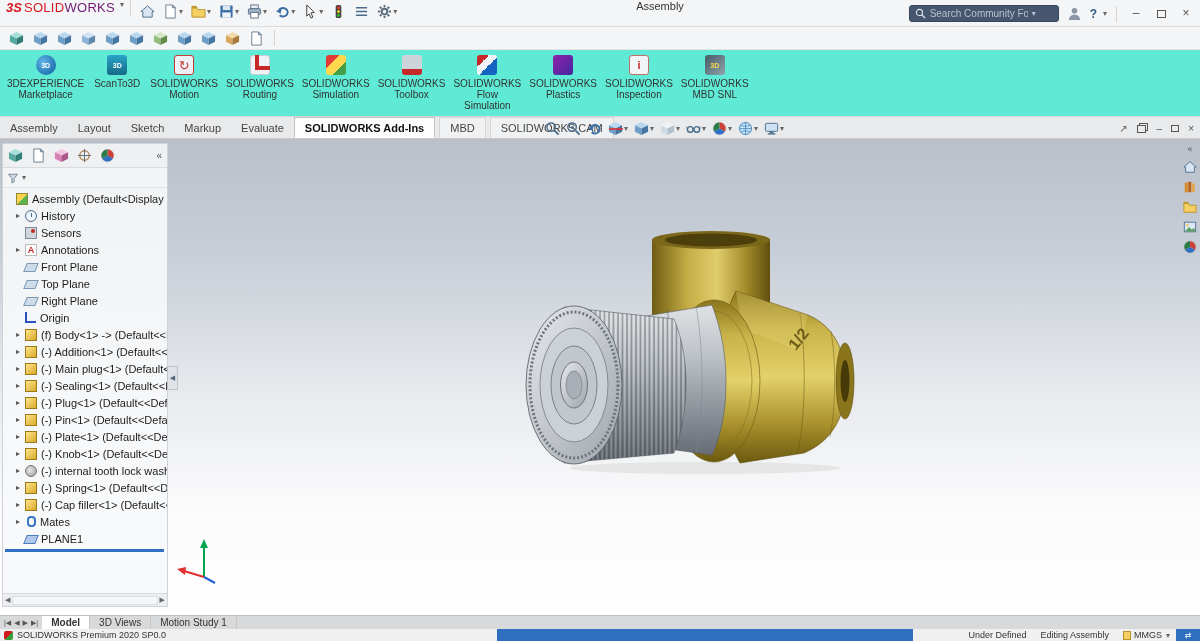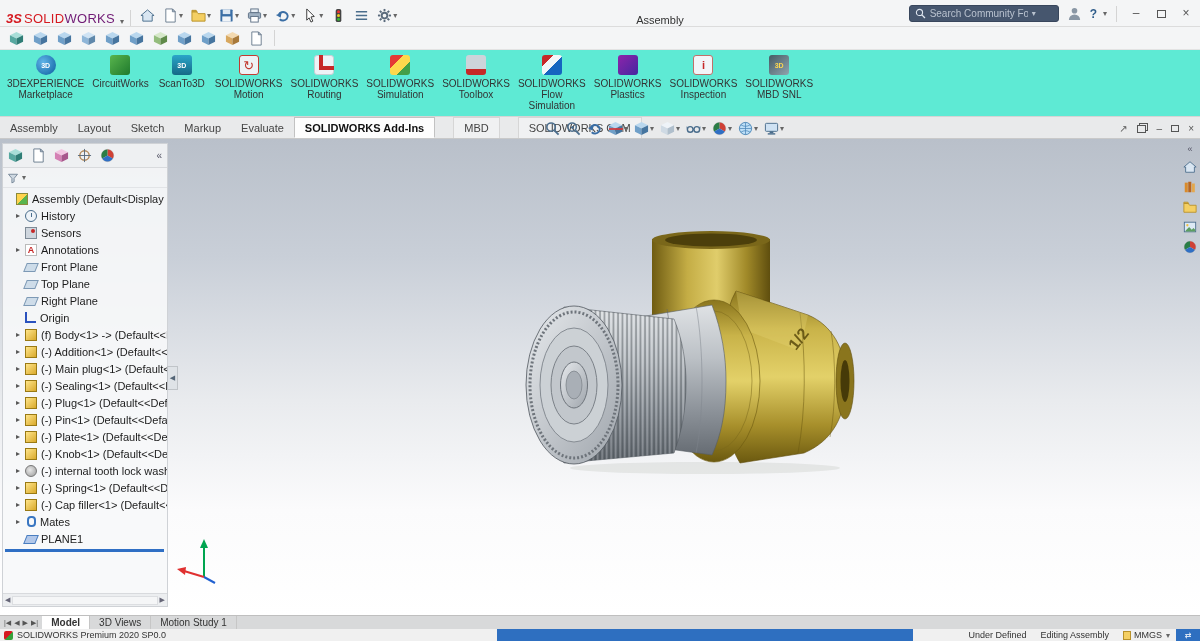--- a/index.html
+++ b/index.html
@@ -1,21 +1,21 @@
 <!DOCTYPE html>
 <html><head>
 <meta charset="utf-8">
 <style>
 *{box-sizing:border-box;margin:0;padding:0}
 html,body{width:1200px;height:641px;overflow:hidden}
 body{font-family:"Liberation Sans",sans-serif;font-size:11px;color:#222;background:#fff}
 #app{position:relative;width:1200px;height:641px;background:#f4f5f6}
 
 
-.titlebar{position:absolute;top:0;left:0;right:0;height:27px;background:#f4f5f6;border-bottom:1px solid #dcdcdc;display:flex;align-items:flex-end;padding:0 6px;gap:2px}
+.titlebar{position:absolute;top:0;left:0;right:0;height:27px;background:#f4f5f6;border-bottom:1px solid #dcdcdc;display:flex;align-items:flex-start;padding:0 6px;gap:2px}
 .logo{display:flex;align-items:baseline;margin-right:2px}
 .logo-mark{color:#d51920;font-weight:bold;font-style:italic;font-size:13px;margin-right:2px}
 .logo-solid{color:#d51920;font-weight:normal;font-size:13px;letter-spacing:.3px}
 .logo-works{color:#701a75;font-size:13px;letter-spacing:.3px}
 .qbtn{display:flex;align-items:center;height:22px;padding:0 3px;border-radius:2px}
 .qbtn svg{width:15px;height:15px}
 .caret{font-size:8px;color:#666;margin-left:1px}
 .vsep{width:1px;height:16px;background:#d4d4d4;margin:0 4px}
 .title-center{position:absolute;left:50%;transform:translateX(-50%);margin-left:60px;color:#333}
 .tb-right{position:absolute;right:4px;top:0;height:27px;display:flex;align-items:center;gap:5px}
@@ -62,21 +62,21 @@
 .ic-plastics{background:linear-gradient(135deg,#8e24aa,#4527a0)}
 .ic-inspection{background:#f2f5f8;border:1px solid #c0706a}
 .ic-inspection::after{content:"i";color:#c62828;font-size:11px}
 .ic-mbd{background:linear-gradient(135deg,#455a64,#90a4ae)}
 .ic-mbd::after{content:"3D";color:#ffd84d;font-size:7px}
 
 
 .tabrow{position:absolute;top:117px;left:0;right:0;height:22px;background:#e9eaeb;border-bottom:1px solid #c9c9c9;display:flex;align-items:stretch}
 .ctab{display:flex;align-items:center;padding:0 10px;color:#444}
 .ctab.active{background:#fdfdfd;font-weight:bold;color:#111;border:1px solid #c2c2c2;border-bottom-color:#fdfdfd}
-.ctab.grouped{background:#f0f1f2;border:1px solid #d6d6d6;border-bottom:none;margin-left:18px}
+.ctab.grouped{background:#f0f1f2;border:1px solid #d6d6d6;border-bottom:none;margin-left:4px}
 .headsup{position:absolute;left:543px;top:117px;height:22px;display:flex;align-items:center;gap:2px}
 .hbtn{display:flex;align-items:center;height:20px;padding:0 2px}
 .hbtn svg{width:15px;height:15px}
 .cube-light{--c1:#eef3f8;--c2:#cfdae4;--c3:#b0bfcc}
 .tabrow-right{position:absolute;right:6px;top:117px;height:22px;display:flex;align-items:center;gap:9px;color:#666}
 .wm{font-size:10px;color:#555}
 .wm .boxglyph{width:8px;height:7px}
 .wm-restore{position:relative;width:11px;height:10px}
 .wm-restore::before{content:"";position:absolute;right:0;top:0;width:7px;height:6px;border:1px solid #555}
 .wm-restore::after{content:"";position:absolute;left:0;bottom:0;width:7px;height:6px;border:1px solid #555;background:#e9eaeb}
@@ -409,26 +409,20 @@
 
   <div class="ribbon">
 
       <div class="rbtn">
         <div class="ric ic-3dx"></div>
         <div class="rl">3DEXPERIENCE</div>
         <div class="rl">Marketplace</div>
         <div class="rl"></div>
       </div>
 
-      <div class="rbtn">
-        <div class="ric ic-cw"></div>
-        <div class="rl">CircuitWorks</div>
-        <div class="rl"></div>
-        <div class="rl"></div>
-      </div>
 
 
       <div class="rbtn">
         <div class="ric ic-scan"></div>
         <div class="rl">ScanTo3D</div>
         <div class="rl"></div>
         <div class="rl"></div>
       </div>
 
       <div class="rbtn">

